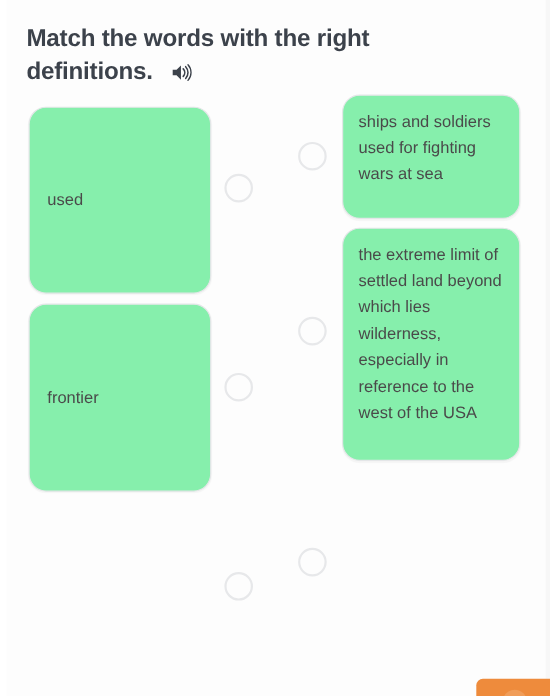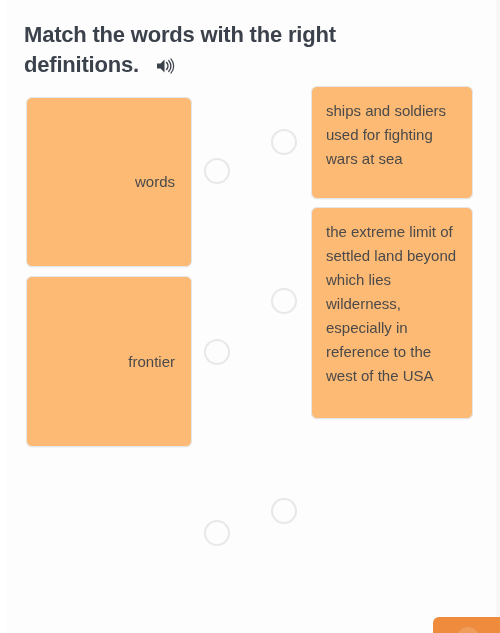--- a/index.html
+++ b/index.html
@@ -64,27 +64,26 @@
     left: 26px;
     top: 86px;
   }
   .column-right {
     position: absolute;
     left: 311px;
     top: 86px;
   }
   .card {
     box-sizing: border-box;
-    background: #fdba74;
+    background: #86efac;
     border: 1px solid #e4e6e8;
-    border-radius: 6px;
+    border-radius: 16px;
     box-shadow: 0 1px 1px rgba(0,0,0,0.035);
     display: flex;
     align-items: center;
-    justify-content: flex-end;
   }
   .card-left {
     width: 166px;
     padding: 0 16px;
   }
   .card-left-text {
     font-size: 15px;
     line-height: 20px;
     color: #4a4a4a;
   }
@@ -144,21 +143,21 @@
         <path d="M2 6.5 L5.5 6.5 L9.5 2.5 L9.5 15.5 L5.5 11.5 L2 11.5 Z" fill="#3c424b"></path>
         <path d="M11.6 5.6 A5 5 0 0 1 11.6 12.4" stroke="#3c424b" stroke-width="1.5" fill="none" stroke-linecap="round"></path>
         <path d="M13.8 3.6 A8 8 0 0 1 13.8 14.4" stroke="#3c424b" stroke-width="1.4" fill="none" stroke-linecap="round"></path>
         <path d="M15.9 1.9 A10.5 10.5 0 0 1 15.9 16.1" stroke="#3c424b" stroke-width="1.2" fill="none" stroke-linecap="round"></path>
       </svg>
     </span>
   </div>
 
   <div class="column-left">
     <div class="card card-left" style="height:170px; margin-top:11px;">
-      <span class="card-left-text">words</span>
+      <span class="card-left-text">used</span>
     </div>
     <div class="card card-left" style="height:171px; margin-top:9px;">
       <span class="card-left-text">frontier</span>
     </div>
   </div>
 
   <div class="column-right">
     <div class="card card-right" style="height:113px;">
       <span class="card-right-text">ships and soldiers used for fighting wars at sea</span>
     </div>

